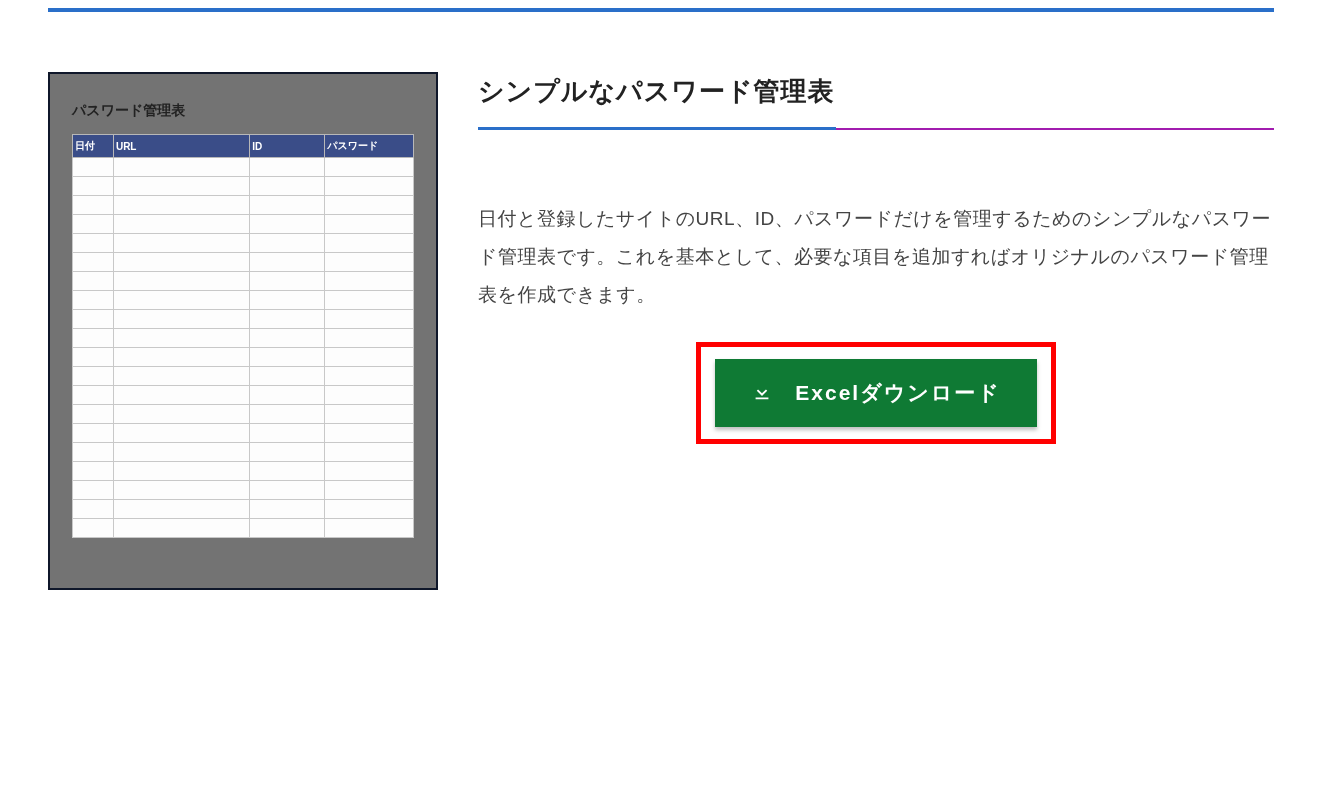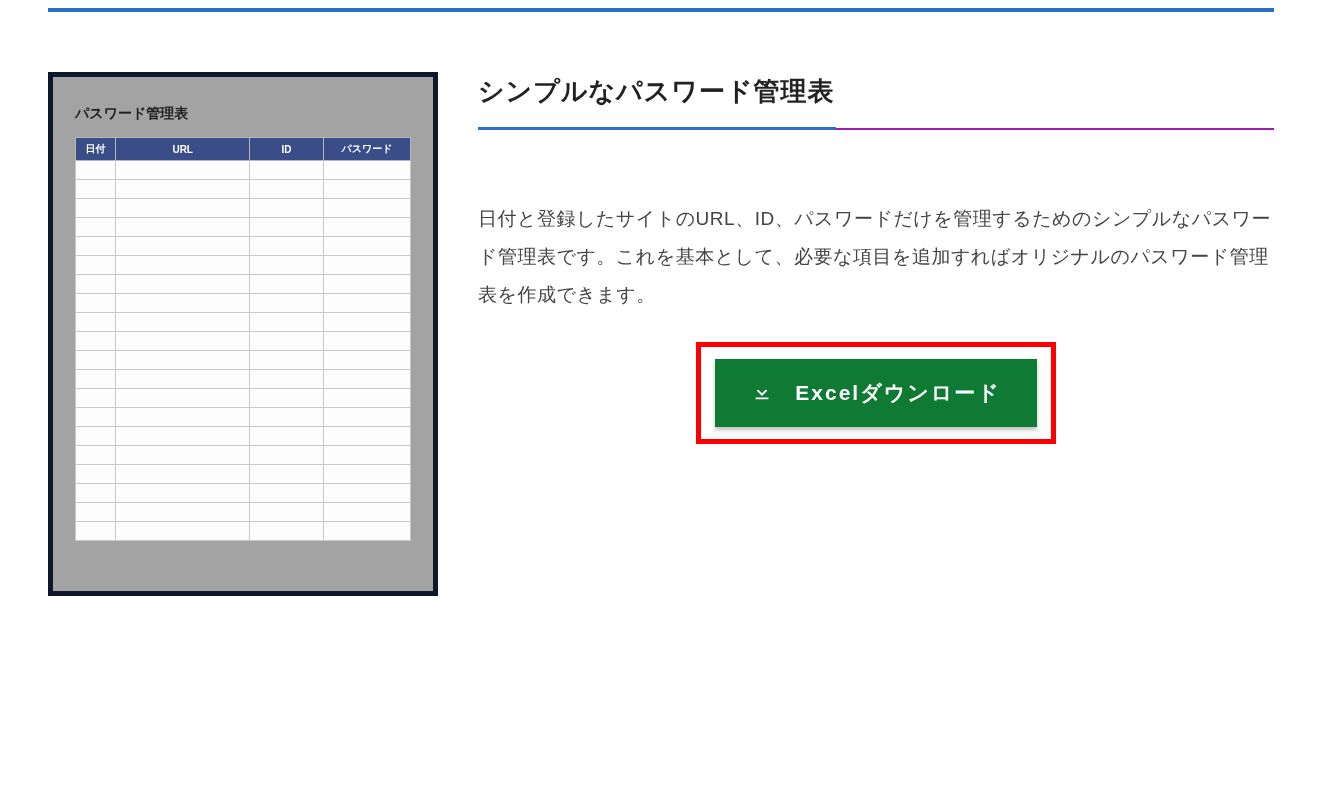--- a/index.html
+++ b/index.html
@@ -33,43 +33,43 @@
   .content-row {
     display: flex;
     gap: 40px;
     margin-top: 60px;
   }
   
   .preview-col {
     flex: 0 0 390px;
   }
   .preview-card {
-    border: 5px solid #0f172a;
+    border: 2px solid #0f172a;
     padding: 28px 22px 50px 22px;
-    background: #a3a3a3;
+    background: #737373;
   }
   .preview-title {
     font-size: 14px;
     font-weight: 700;
     color: #222;
     margin-bottom: 14px;
   }
   .preview-table {
     border-collapse: collapse;
     width: 100%;
     table-layout: fixed;
   }
   .preview-table th {
     background: #3a4d88;
     color: #fff;
     font-size: 10px;
     font-weight: 700;
     padding: 4px 2px;
     border: 1px solid #b8b8b8;
-    text-align: center;
+    text-align: left;
   }
   .preview-table td {
     border: 1px solid #c8c8c8;
     height: 19px;
     background: #fdfdfd;
   }
   .preview-table .col-date { width: 12%; }
   .preview-table .col-url  { width: 40%; }
   .preview-table .col-id   { width: 22%; }
   .preview-table .col-pw   { width: 26%; }

